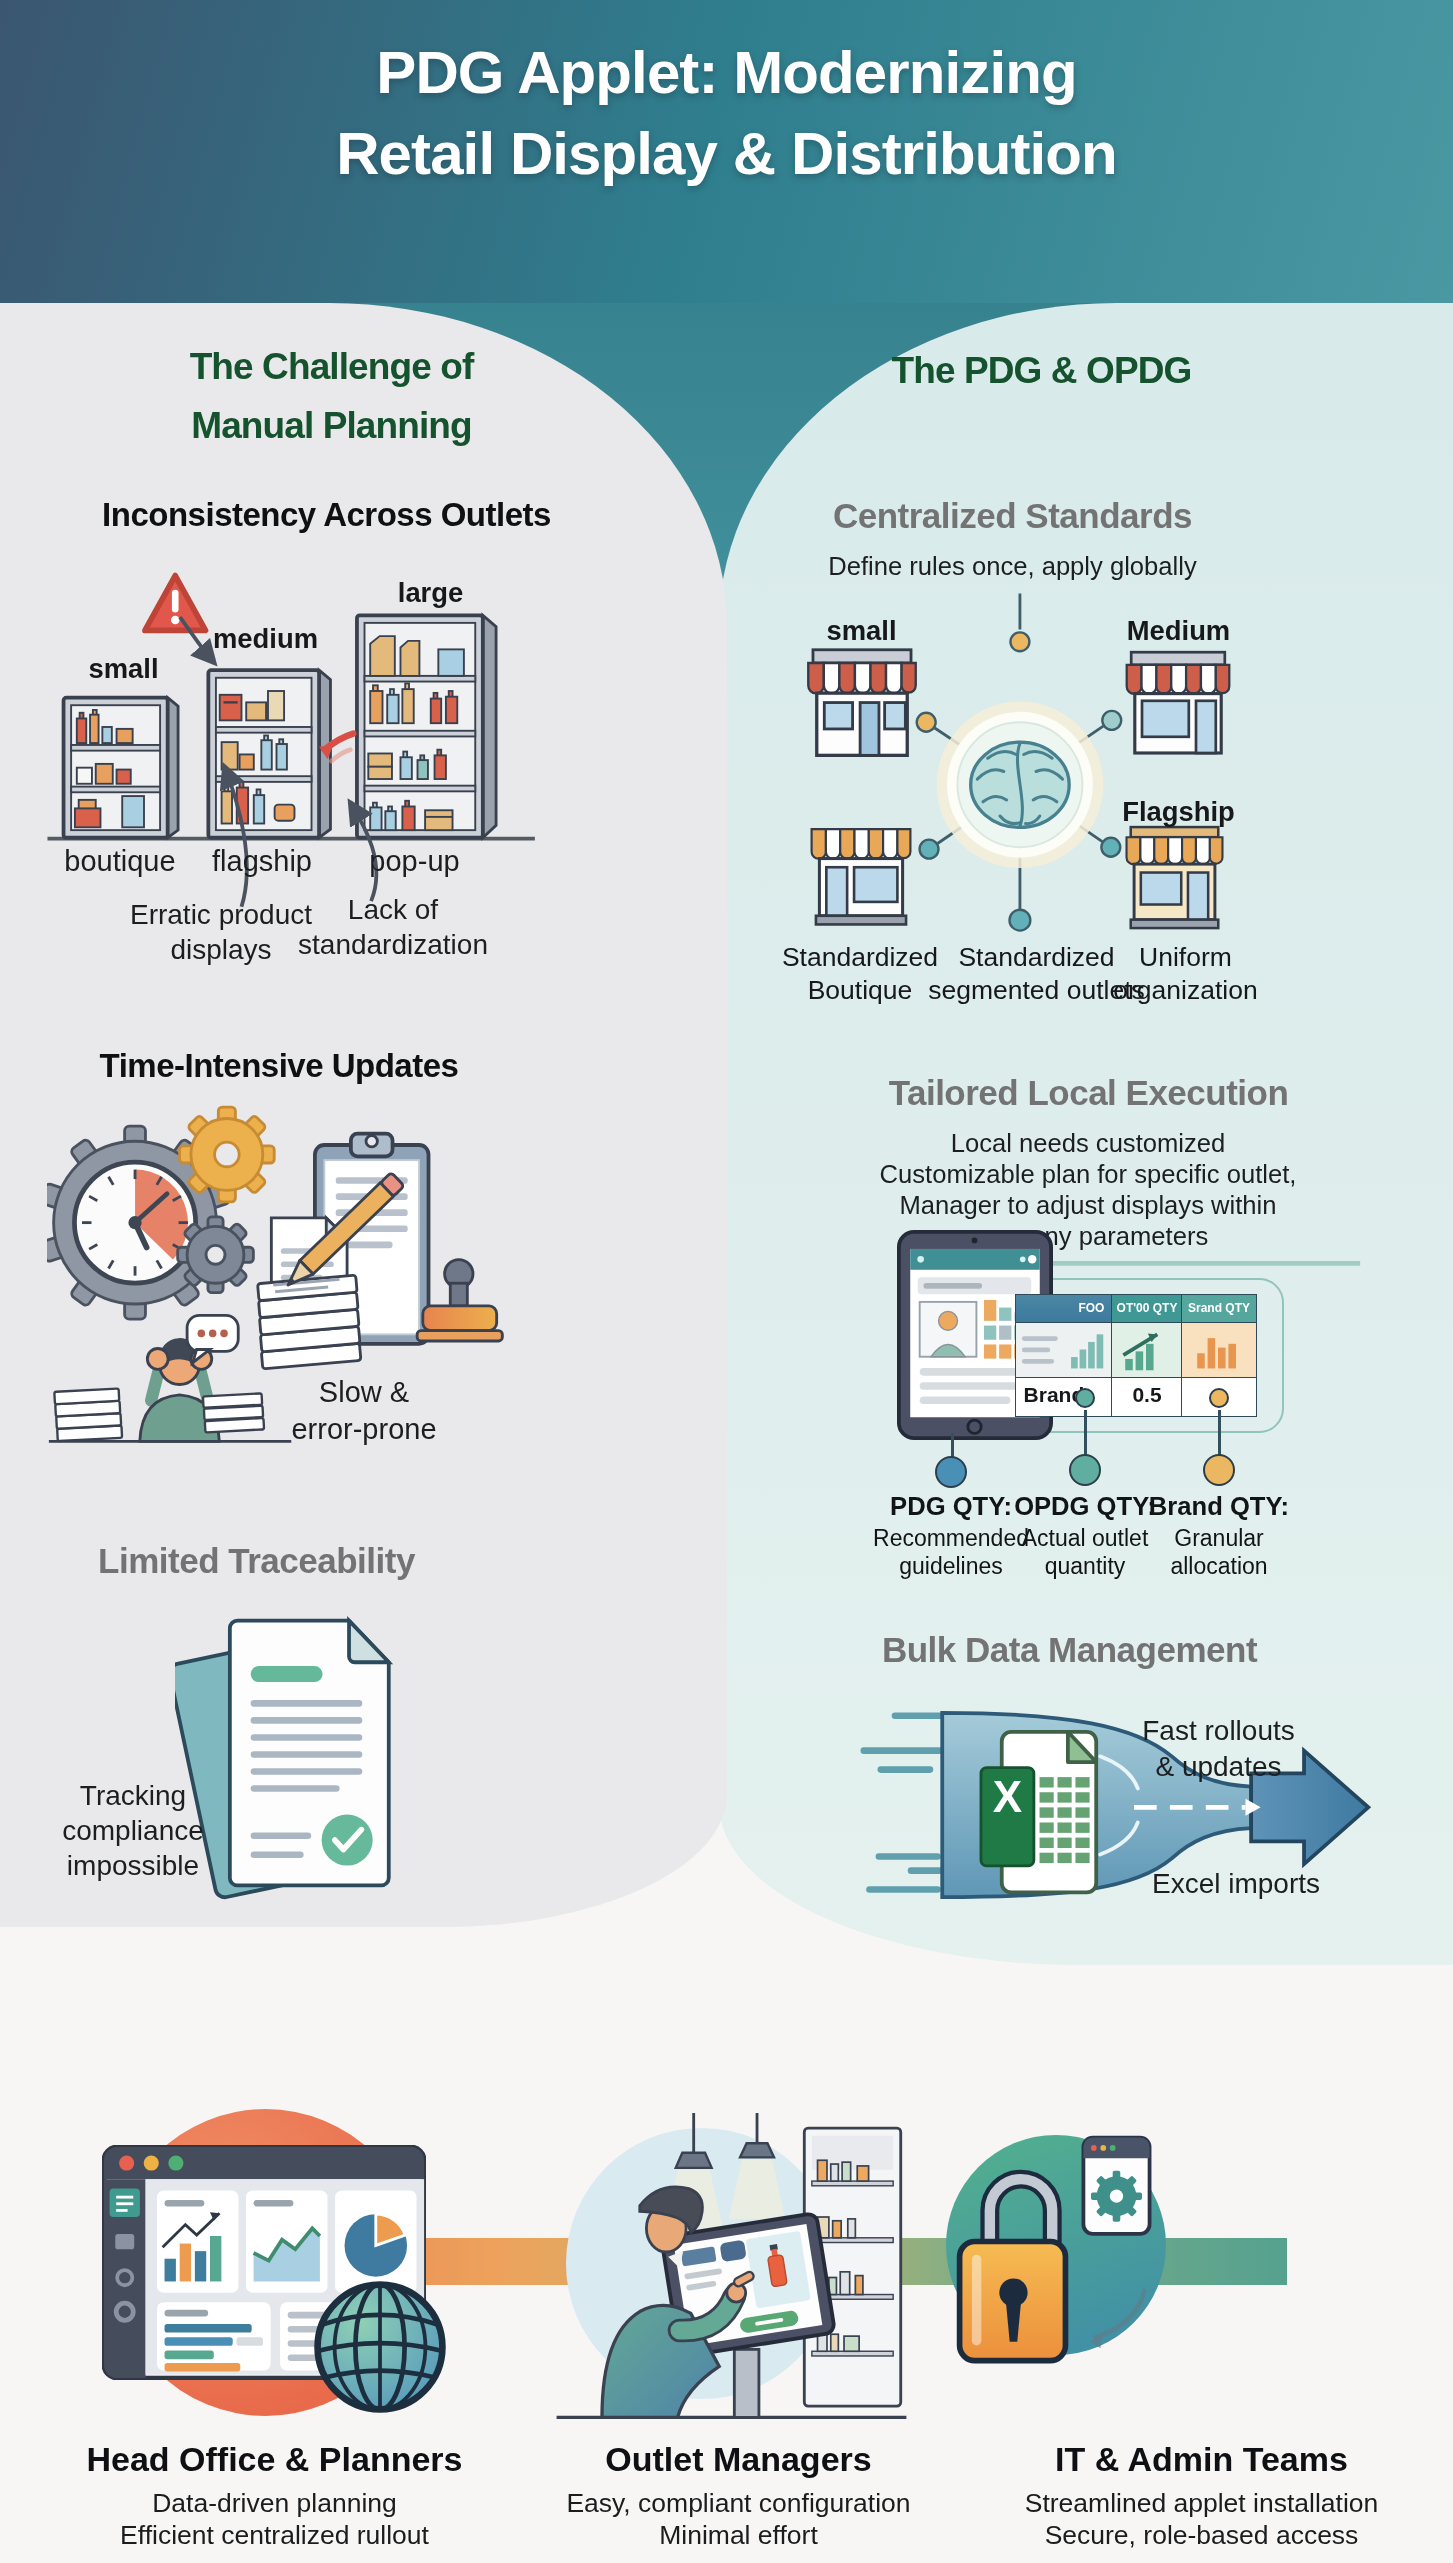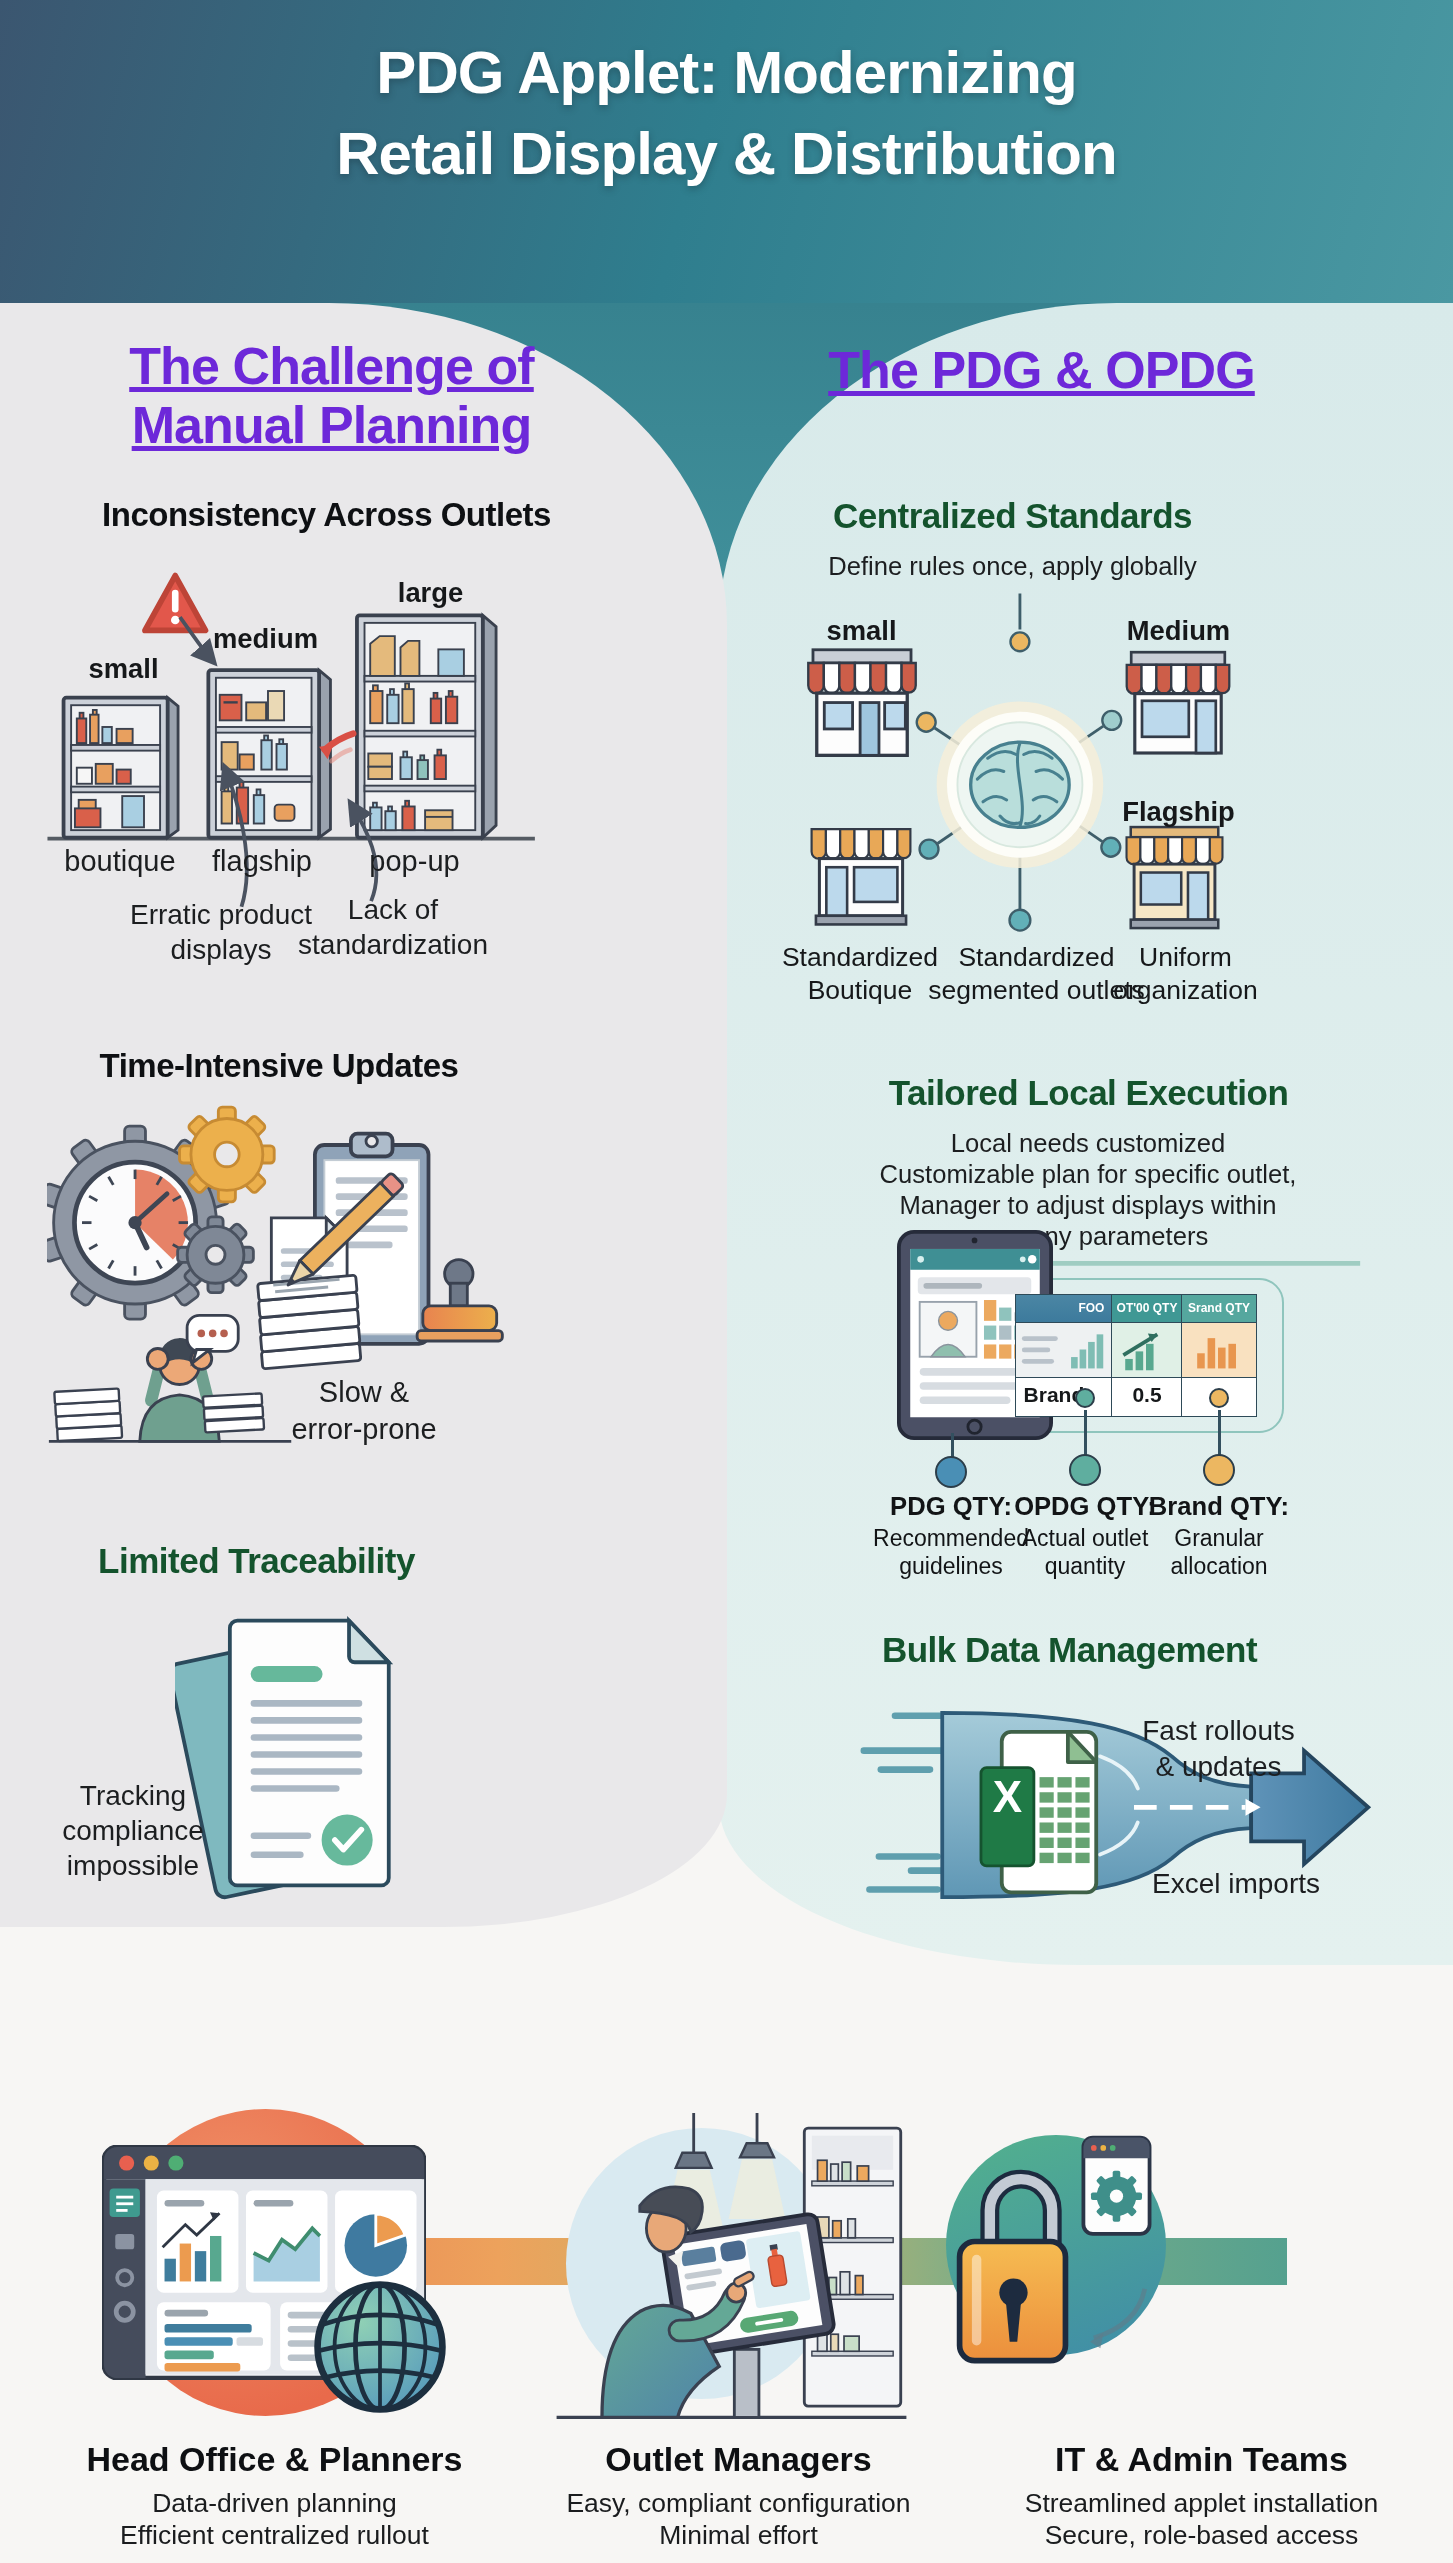--- a/index.html
+++ b/index.html
@@ -15,23 +15,23 @@
   
   .mid{left:0;top:303px;width:1454px;height:1666px;
        background:linear-gradient(180deg,#37828f 0px,#3f8e99 256px,#9fc6c6 492px,#f7f6f4 700px,#f7f6f4 100%);}
   .panelL{left:0;top:303px;width:727px;height:1624px;background:#e9e8ea;z-index:2;
        border-top-right-radius:398px 322px;border-bottom-right-radius:284px 133px;}
   .panelR{left:719px;top:303px;width:734px;height:1662px;z-index:1;
        background:linear-gradient(180deg,#d8eaea,#e4f1ef);
        border-top-left-radius:398px 322px;border-bottom-left-radius:360px 161px;}
   .z3{z-index:3;}
   
-  .col-title{font-size:52px;line-height:59px;font-weight:700;color:#6d28d9;letter-spacing:-0.9px;text-decoration:underline;}
+  .col-title{font-size:37px;line-height:59px;font-weight:700;color:#14532d;letter-spacing:-0.9px;}
   .sec-h{font-size:33px;font-weight:700;color:#0e1013;letter-spacing:-0.5px;}
-  .sec-h2{font-size:35px;font-weight:700;color:#14532d;letter-spacing:-0.5px;}
+  .sec-h2{font-size:35px;font-weight:700;color:#737373;letter-spacing:-0.5px;}
   .lbl-b{font-size:27.4px;font-weight:700;color:#16181a;}
   .lbl{font-size:29px;color:#1c1e20;}
   .call{font-size:28px;line-height:35px;color:#1c1e20;}
   .cap{font-size:26.5px;line-height:33px;color:#16181a;}
   .desc{font-size:25.6px;line-height:31px;color:#1c1e20;}
   .ben-t{font-size:34px;font-weight:700;color:#0e1013;}
   .ben-l{font-size:26.5px;line-height:32px;color:#1a1c1e;}
   
   .tcell{position:absolute;border:1.9px solid #2e4a58;box-sizing:border-box;}
   .thead{color:#fff;font-size:12px;font-weight:700;line-height:26.5px;}

